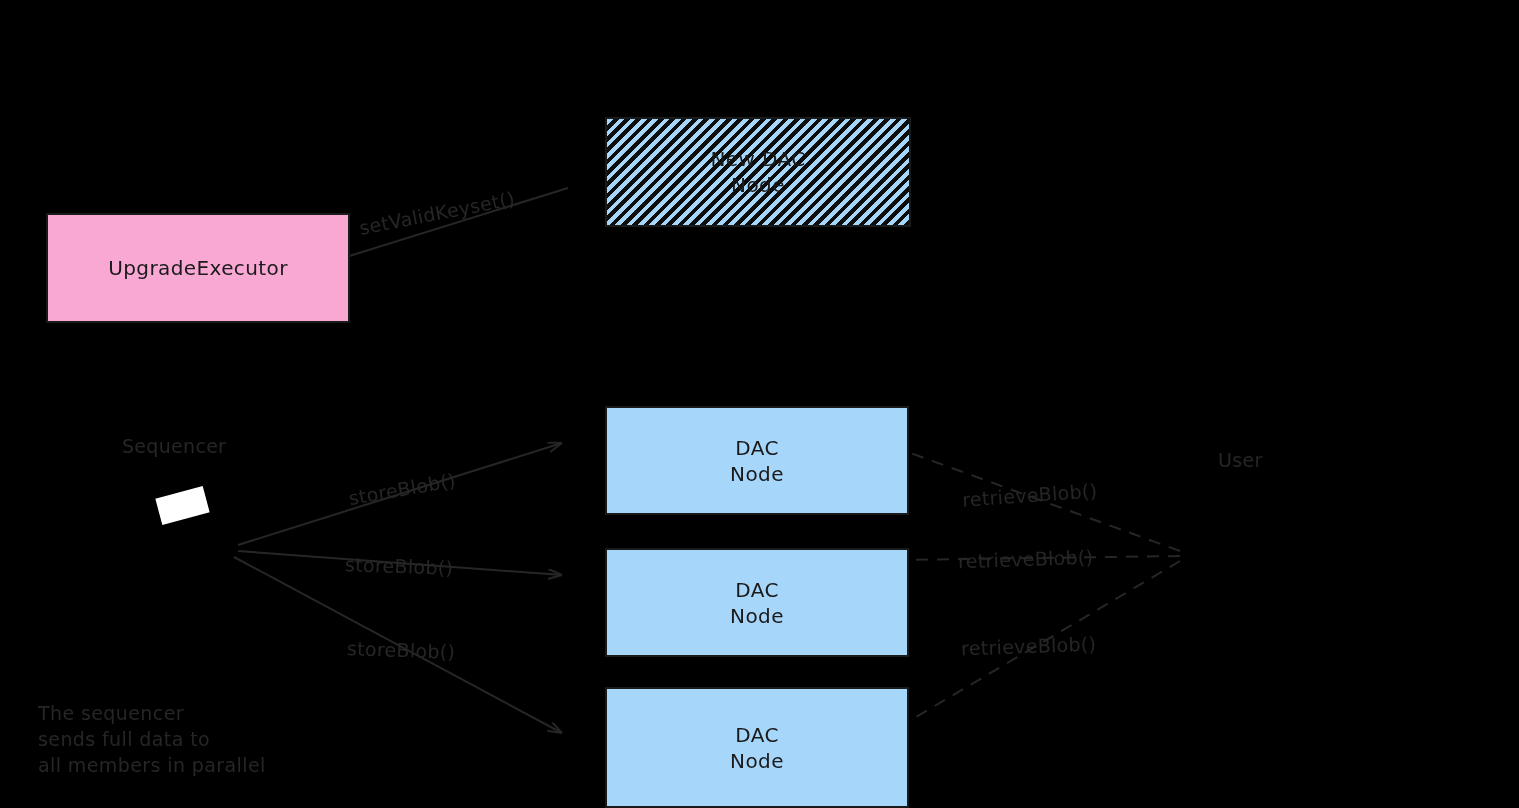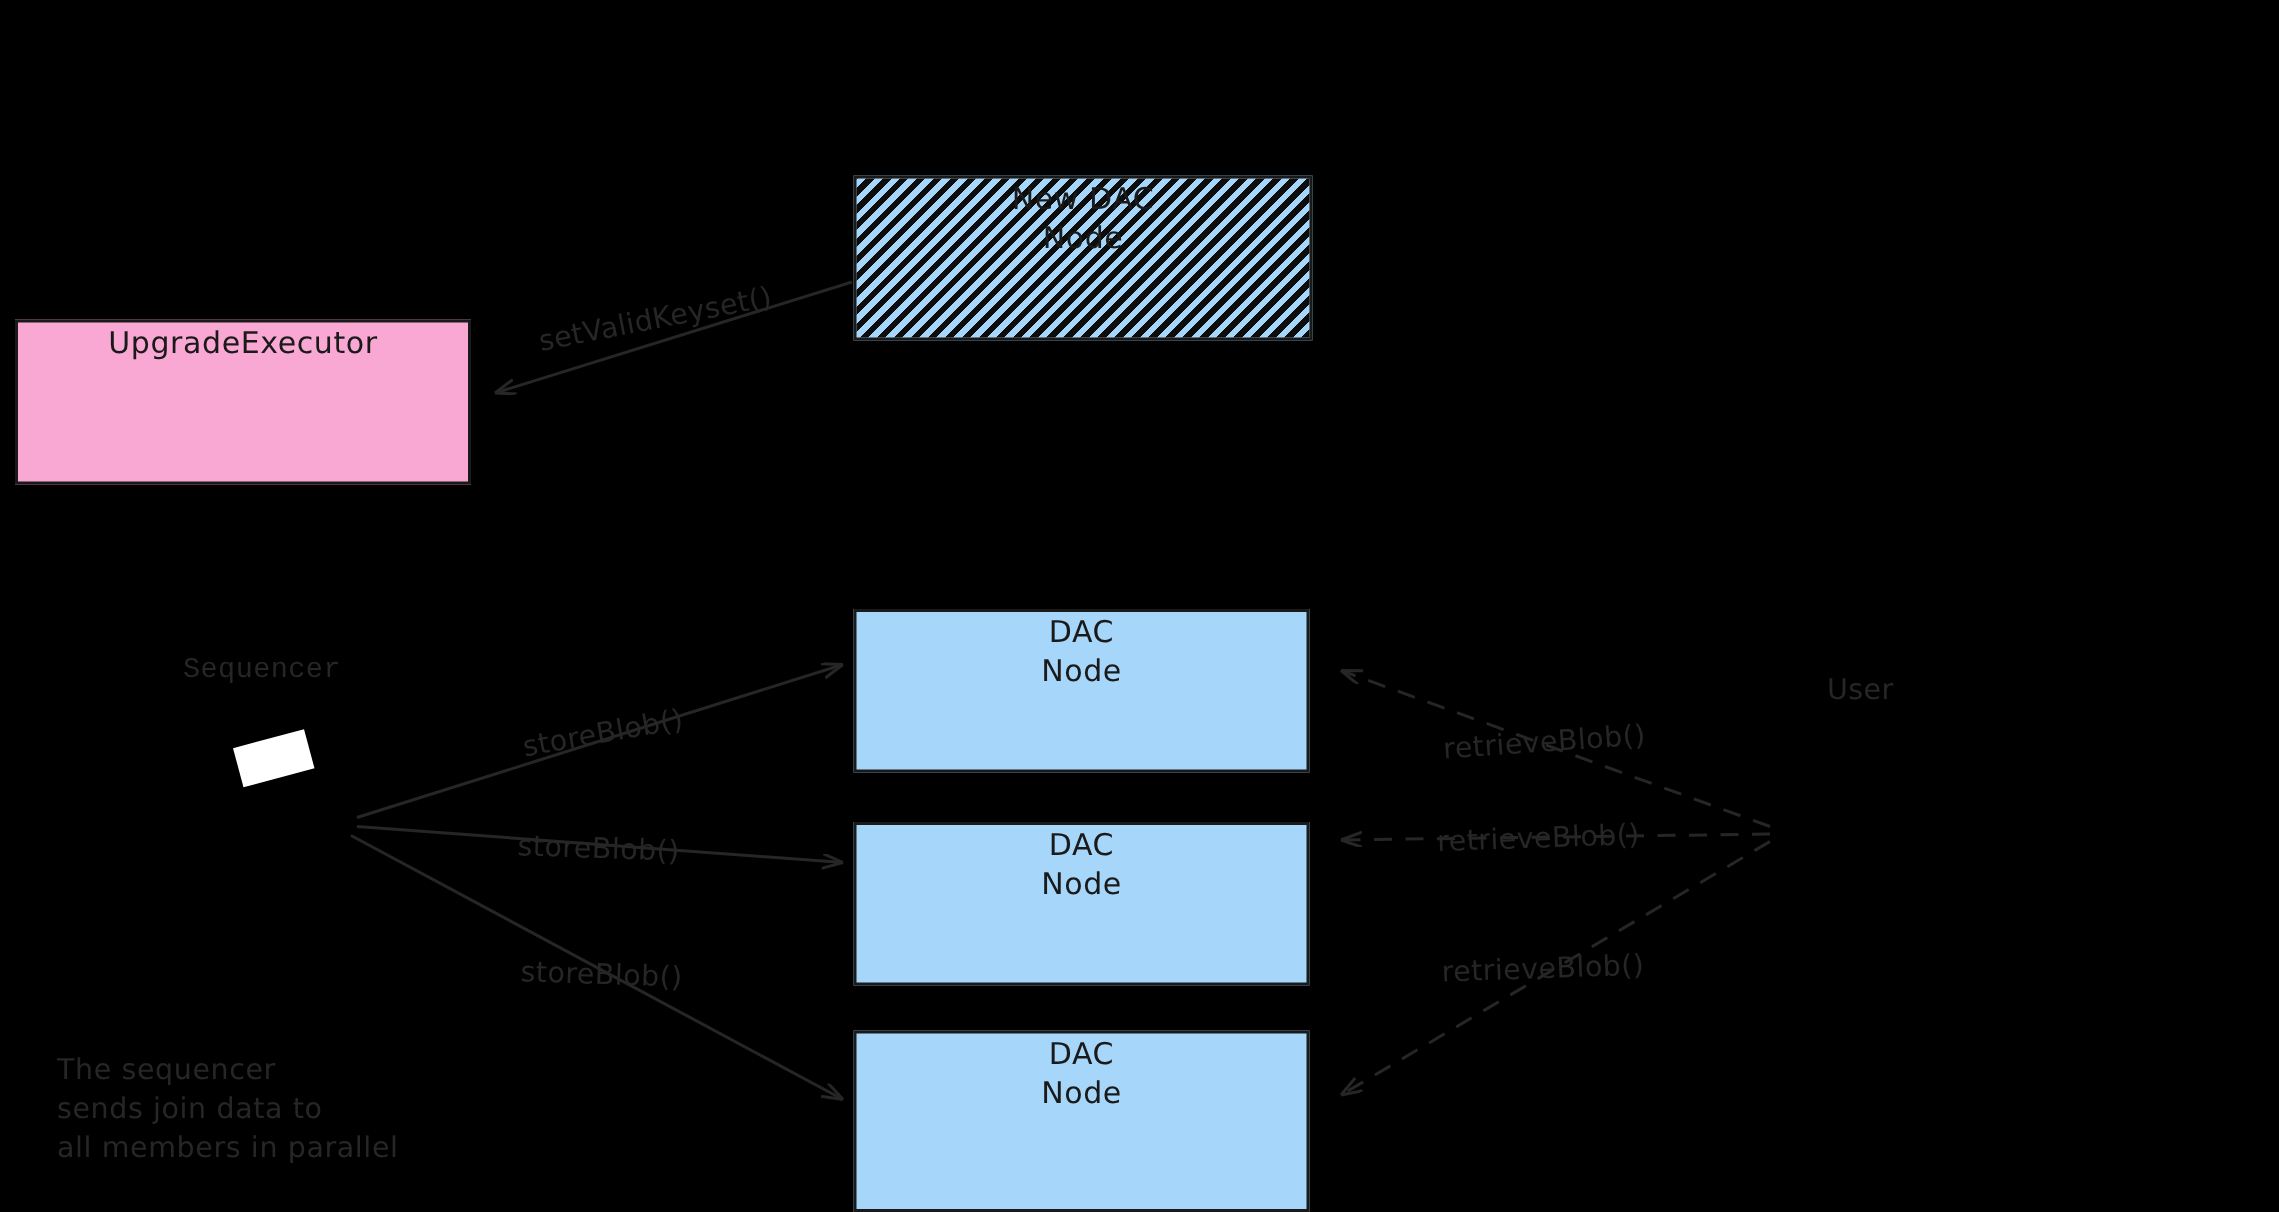--- a/index.html
+++ b/index.html
@@ -49,27 +49,28 @@
     font-family: "DejaVu Sans", sans-serif;
     letter-spacing: 0.3px;
   }
   .box {
     position: absolute;
     box-sizing: border-box;
     border: 2px solid #1a1a1a;
     display: flex;
     flex-direction: column;
     align-items: center;
-    justify-content: flex-start;
+    justify-content: center;
     color: #1a1a1a;
     font-size: 20px;
     line-height: 26px;
     text-align: center;
     font-family: "DejaVu Sans", sans-serif;
     letter-spacing: 0.4px;
+    margin-left: 36px;
   }
   .box-pink { background: #f9a8d4; }
   .box-blue { background: #a6d6fa; }
   .box-hatch {
     background-color: #a6d6fa;
     background-image: repeating-linear-gradient(
       -45deg,
       #0d0d0d 0px, #0d0d0d 4px,
       rgba(0,0,0,0) 4px, rgba(0,0,0,0) 8px
     );
@@ -120,21 +121,21 @@
     <div class="inner-text">Node</div>
   </div>
 
   <div class="box box-pink" style="left:10px; top:213px; width:304px; height:110px;">
     <div>UpgradeExecutor</div>
   </div>
 
   <div class="edge-label" style="left:358px; top:202px; transform:rotate(-11deg);">setValidKeyset()</div>
 
 
-  <div class="node-label" style="left:122px; top:435px;font-family:Liberation Mono, monospace;">Sequencer</div>
+  <div class="node-label" style="left:122px; top:435px;">Sequencer</div>
   <div class="seq-glyph" style="left:158px; top:492px; width:49px; height:27px;"></div>
 
   <div class="node-label" style="left:1218px; top:449px;">User</div>
 
   <div class="box box-blue" style="left:569px; top:406px; width:304px; height:109px;">
     <div>DAC</div>
     <div>Node</div>
   </div>
 
   <div class="box box-blue" style="left:569px; top:548px; width:304px; height:109px;">
@@ -153,16 +154,16 @@
 
   <div class="edge-label" style="left:347px; top:639px; transform:rotate(2deg);">storeBlob()</div>
 
   <div class="edge-label" style="left:962px; top:484px; transform:rotate(-4deg);">retrieveBlob()</div>
 
   <div class="edge-label" style="left:958px; top:548px; transform:rotate(-2deg);">retrieveBlob()</div>
 
   <div class="edge-label" style="left:961px; top:635px; transform:rotate(-2deg);">retrieveBlob()</div>
 
   <div class="note" style="left:38px; top:700px; width:280px;">The sequencer
-sends join data to
+sends full data to
 all members in parallel</div>
 
 </div>
 
 </body></html>

